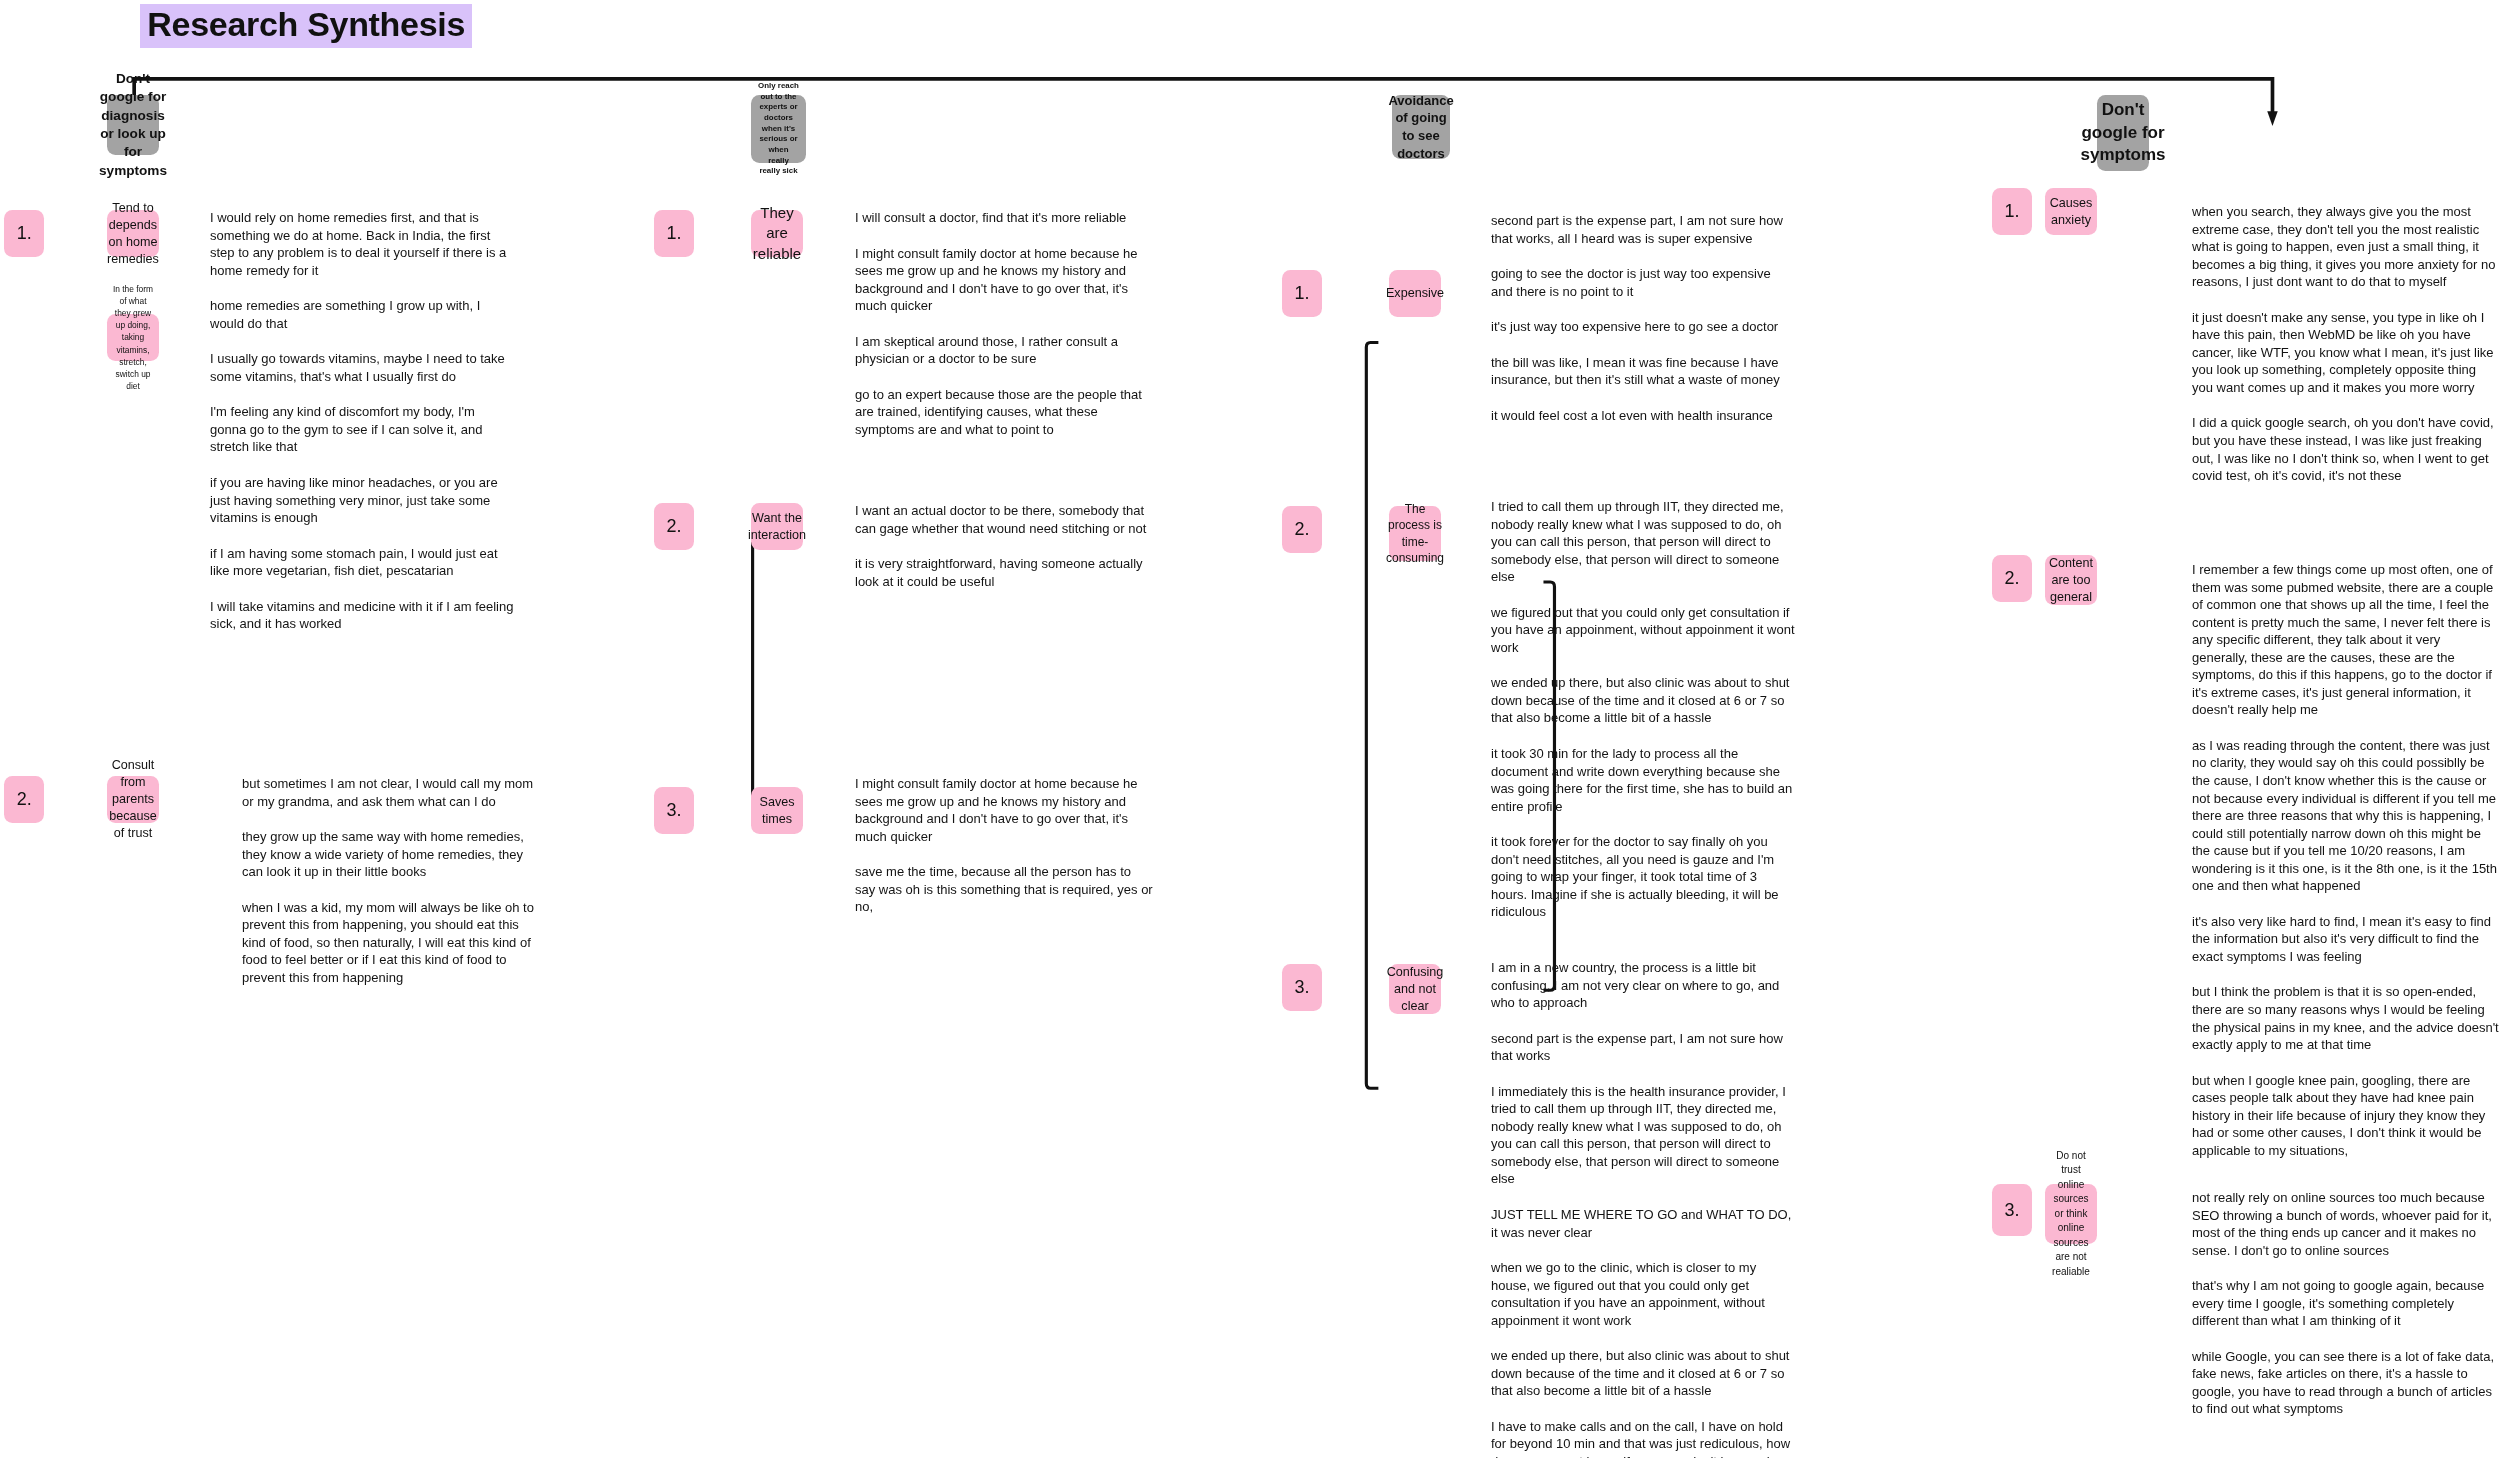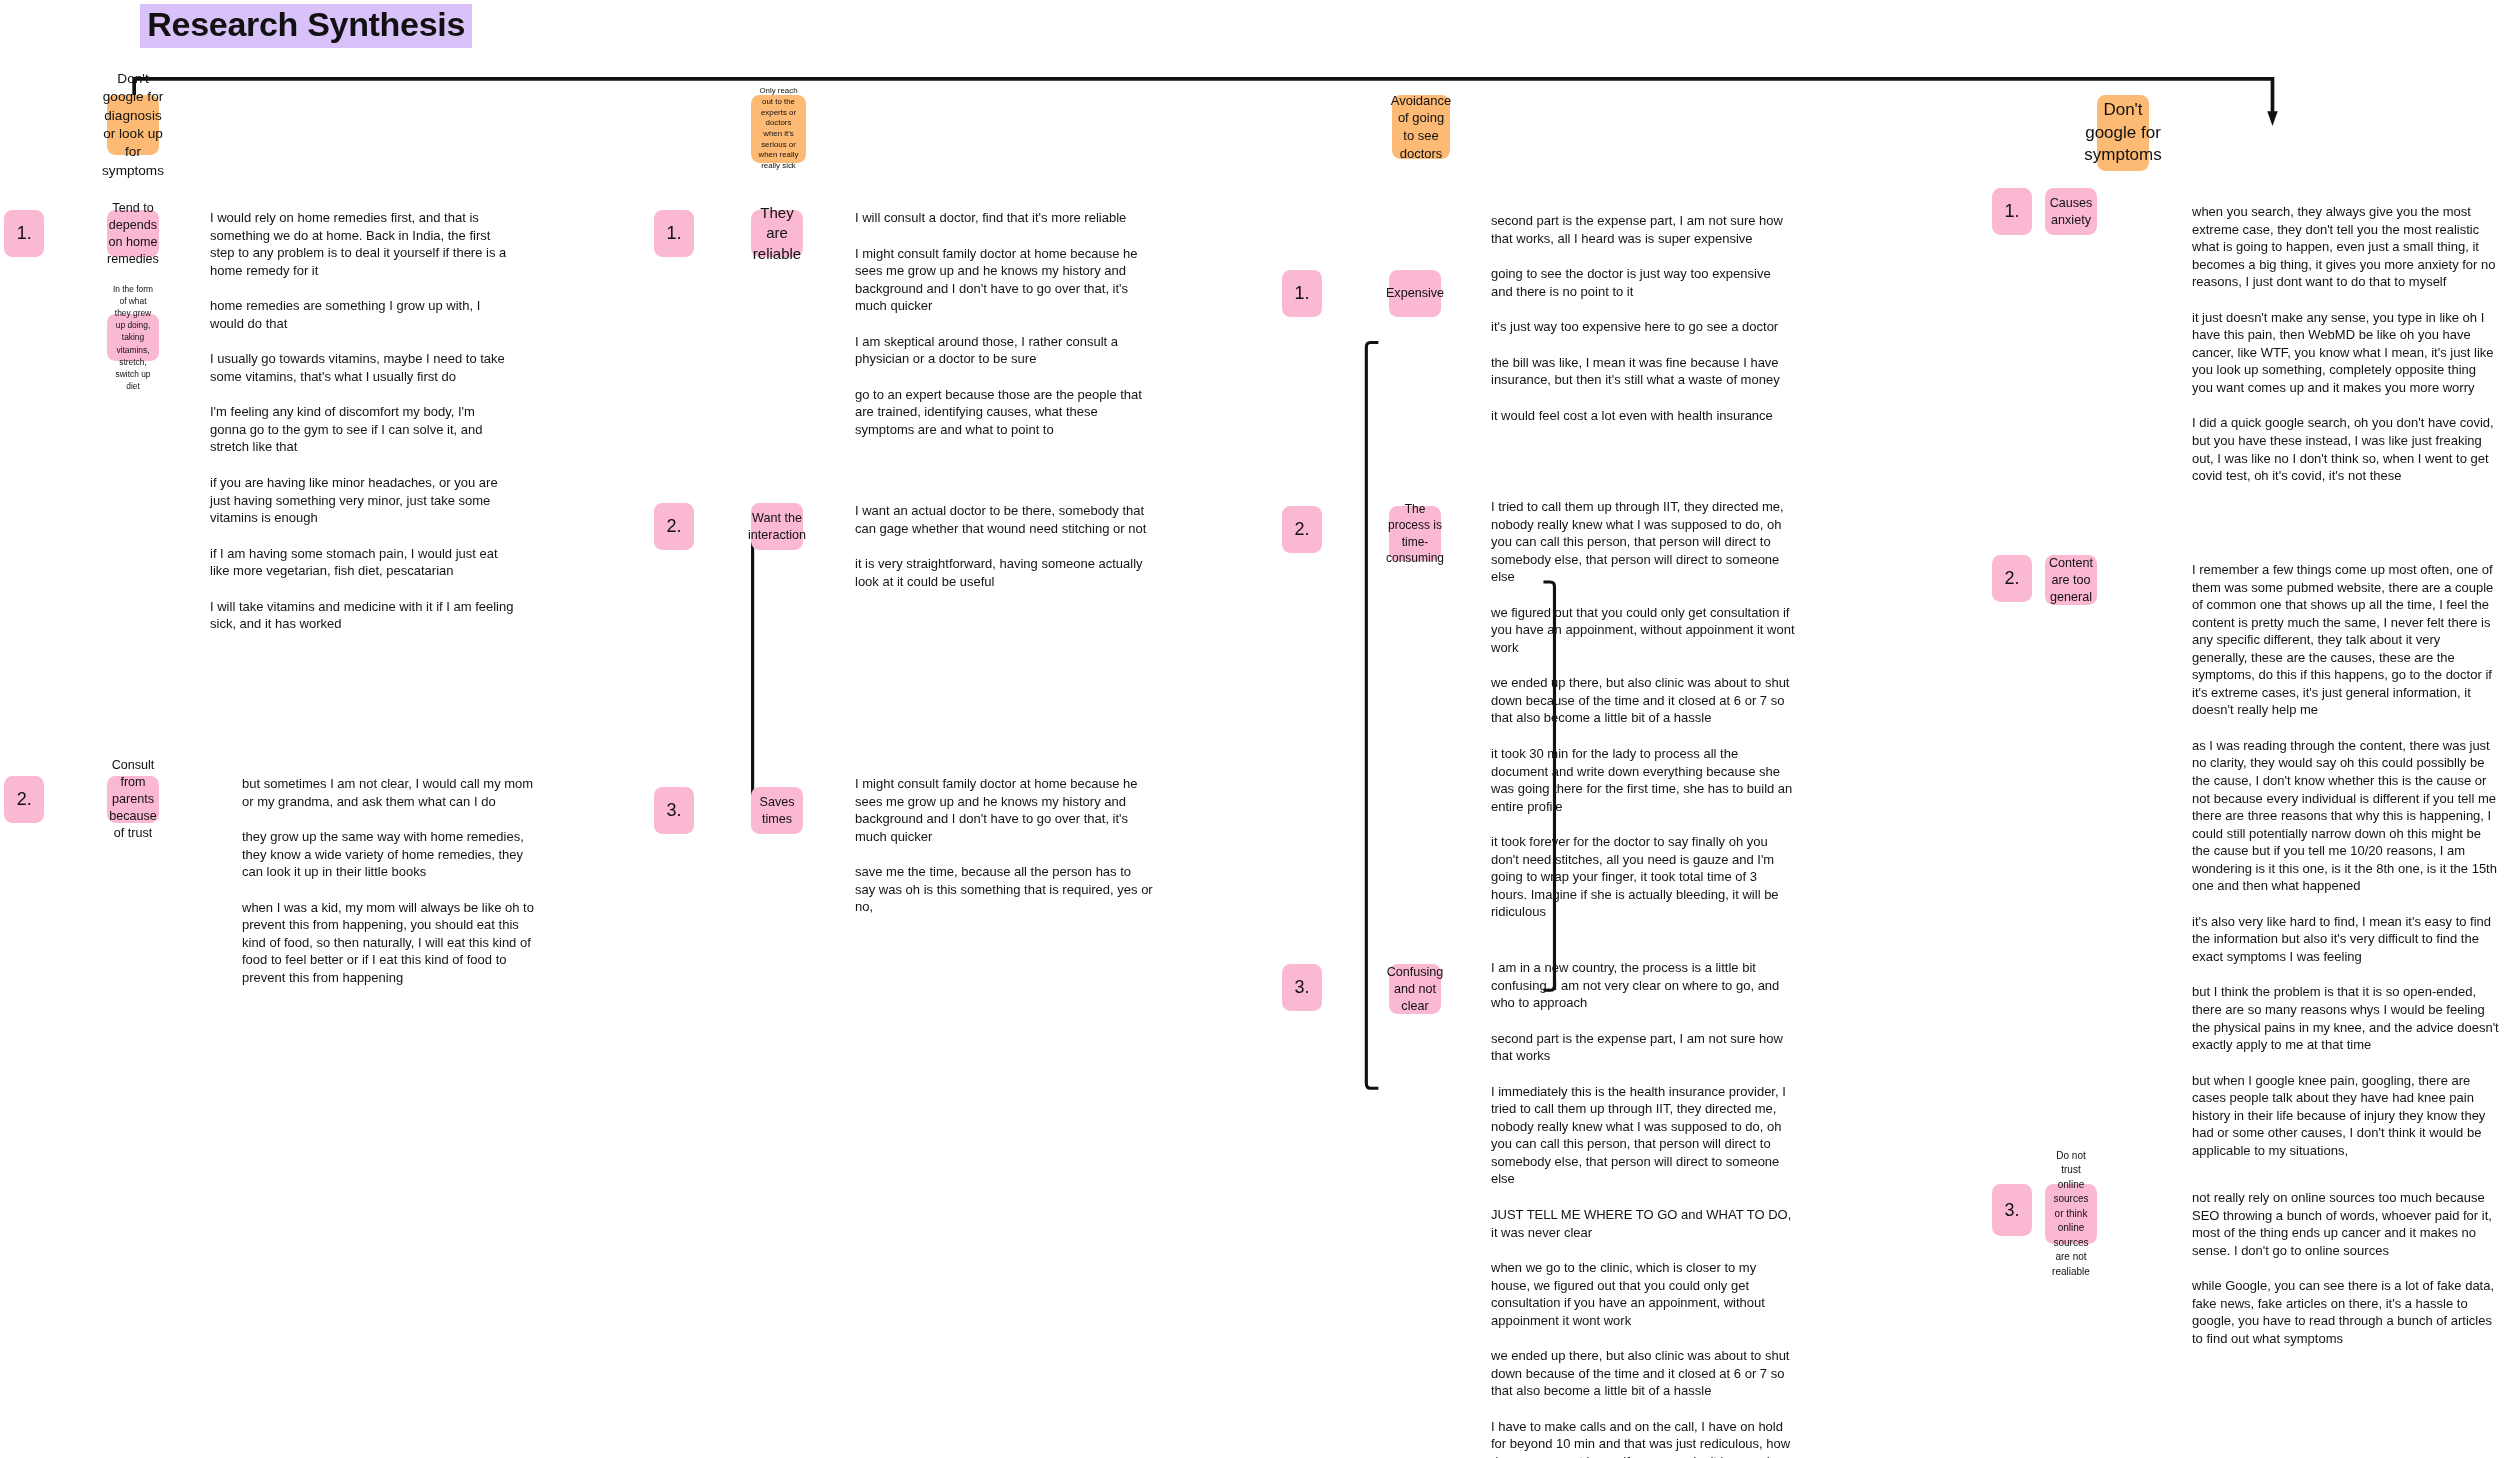--- a/index.html
+++ b/index.html
@@ -43,23 +43,24 @@
     position:absolute;
     border-radius:8.4px;
     display:flex;
     align-items:center;
     justify-content:center;
     text-align:center;
     box-sizing:border-box;
     line-height:1.35;
   }
   .card.theme{
-    background:#fdba74;
+    background:#a3a3a3;
     font-size:13.6px;
     padding:5.2px 6.3px;
+    font-weight:bold;
   }
   .card.theme.small{
     font-size:11.5px;
   }
   .card.sub{
     background:#fbb8d2;
     font-size:17px;
     padding:5.2px 5.2px;
   }
   .card.sub.tiny{
@@ -206,17 +207,18 @@
     </div>
   <div class="quotes" style="left:2192px;top:561px;width:307px;">
       <div class="quote">I remember a few things come up most often, one of them was some pubmed website, there are a couple of common one that shows up all the time, I feel the content is pretty much the same, I never felt there is any specific different, they talk about it very generally, these are the causes, these are the symptoms, do this if this happens, go to the doctor if it's extreme cases, it's just general information, it doesn't really help me</div>
       <div class="quote">as I was reading through the content, there was just no clarity, they would say oh this could possiblly be the cause, I don't know whether this is the cause or not because every individual is different if you tell me there are three reasons that why this is happening, I could still potentially narrow down oh this might be the cause but if you tell me 10/20 reasons, I am wondering is it this one, is it the 8th one, is it the 15th one and then what happened</div>
       <div class="quote">it's also very like hard to find, I mean it's easy to find the information but also it's very difficult to find the exact symptoms I was feeling</div>
       <div class="quote">but I think the problem is that it is so open-ended, there are so many reasons whys I would be feeling the physical pains in my knee, and the advice doesn't exactly apply to me at that time</div>
       <div class="quote last">but when I google knee pain, googling, there are cases people talk about they have had knee pain history in their life because of injury they know they had or some other causes, I don't think it would be applicable to my situations,</div>
     </div>
   <div class="quotes" style="left:2192px;top:1189px;width:307px;">
       <div class="quote">not really rely on online sources too much because SEO throwing a bunch of words, whoever paid for it, most of the thing ends up cancer and it makes no sense. I don't go to online sources</div>
+      <div class="quote">that's why I am not going to google again, because every time I google, it's something completely different than what I am thinking of it</div>
       <div class="quote last">while Google, you can see there is a lot of fake data, fake news, fake articles on there, it's a hassle to google, you have to read through a bunch of articles to find out what symptoms</div>
     </div>
 
 </div>
 
 
 </body></html>

